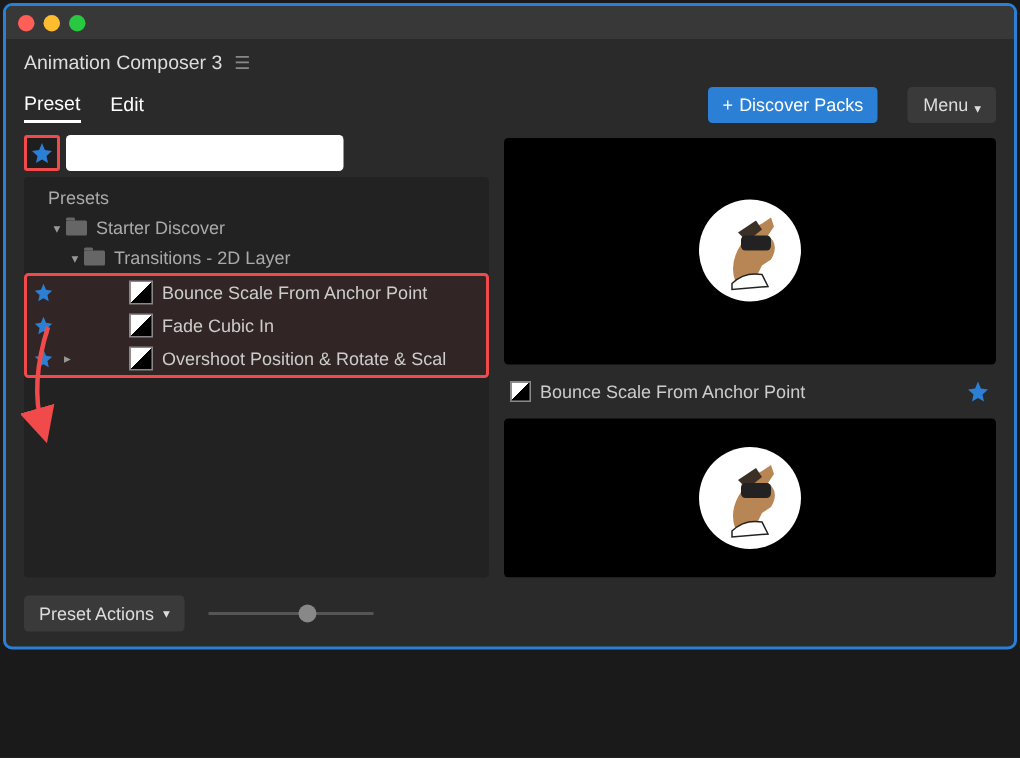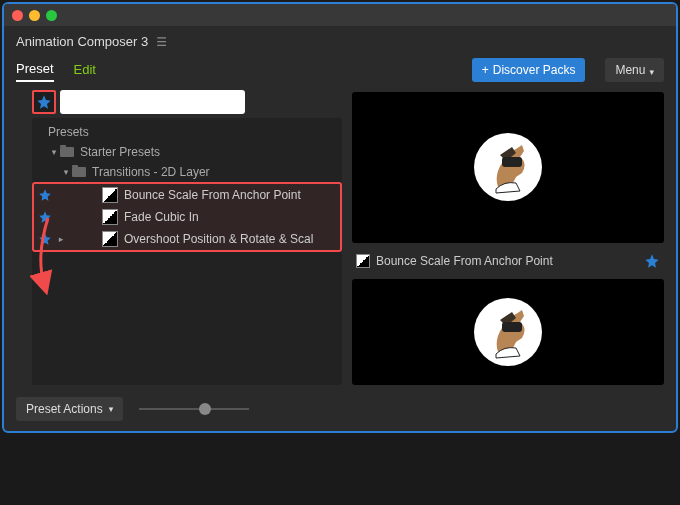--- a/index.html
+++ b/index.html
@@ -6,26 +6,26 @@
   body { background: #1a1a1a; width: 680px; height: 505px; overflow: hidden; position: relative; }
   .window { width: 676px; height: 431px; margin: 2px; border: 2px solid #2b7fd4; border-radius: 6px; background: #2a2a2a; display: flex; flex-direction: column; color: #ccc; }
   .titlebar { height: 22px; background: #383838; border-radius: 4px 4px 0 0; display: flex; align-items: center; padding: 0 8px; gap: 6px; }
   .tl-dot { width: 11px; height: 11px; border-radius: 50%; }
   .dot-red { background: #ff5f57; }
   .dot-yel { background: #febc2e; }
   .dot-grn { background: #28c840; }
   .appbar { display: flex; align-items: center; padding: 8px 12px; font-size: 13px; color: #ddd; gap: 8px; }
   .ham { color: #888; font-size: 12px; }
   .tabs-row { display: flex; align-items: center; padding: 0 12px 8px 12px; gap: 20px; font-size: 13px; }
-  .tab { color: #84cc16; padding: 4px 0; cursor: pointer; }
+  .tab { color: #ffffff; padding: 4px 0; cursor: pointer; }
   .tab.active { color: #fff; border-bottom: 2px solid #fff; }
   .spacer { flex: 1; }
   .btn-blue { background: #2b7fd4; color: #fff; border: none; border-radius: 3px; padding: 5px 10px; font-size: 12px; cursor: pointer; display: flex; align-items: center; gap: 4px; }
   .btn-menu { background: #3a3a3a; color: #ddd; border: none; border-radius: 3px; padding: 5px 10px; font-size: 12px; cursor: pointer; display: flex; align-items: flex-end; gap: 4px; }
-  .content { flex: 1; display: flex; gap: 10px; padding: 0 12px 6px 28px; min-height: 0; }
+  .content { flex: 1; display: flex; gap: 10px; padding: 0 12px 6px 12px; min-height: 0; }
   .left { width: 310px; display: flex; flex-direction: column; position: relative; }
   .search-row { display: flex; align-items: center; gap: 4px; margin-bottom: 4px; }
   .star-box { width: 24px; height: 24px; border: 2px solid #f04a4a; border-radius: 2px; display: flex; align-items: center; justify-content: center; background: #1e1e1e; cursor: pointer; }
   .search-input { flex: 1; height: 24px; background: #fff; border: none; border-radius: 3px; padding: 0 6px 0 24px; font-size: 12px; color: #333; position: relative; }
   .search-wrap { flex: 1; position: relative; }
   .search-wrap .mag { position: absolute; left: 6px; top: 4px; color: #333; font-size: 13px; pointer-events: none; }
   .tree { flex: 1; background: #222; border-radius: 3px; overflow: hidden; font-size: 12px; padding-top: 4px; position: relative; }
   .tree-row { display: flex; align-items: center; height: 20px; padding-left: 4px; color: #aaa; cursor: pointer; }
   .tree-row .indent1 { width: 12px; }
   .tree-row .indent2 { width: 24px; }
@@ -113,21 +113,21 @@
 
       <div class="tree">
         <div class="tree-row">
           <span class="indent1"></span>
           <span>Presets</span>
         </div>
         <div class="tree-row">
           <span class="indent1"></span>
           <span class="chev">▾</span>
           <span class="folder-ic"></span>
-          <span>Starter Presets</span>
+          <span>Starter Discover</span>
         </div>
         <div class="tree-row">
           <span class="indent2"></span>
           <span class="chev">▾</span>
           <span class="folder-ic"></span>
           <span>Transitions - 2D Layer</span>
         </div>
 
         <div class="highlight-group">
           <div class="item-row">

